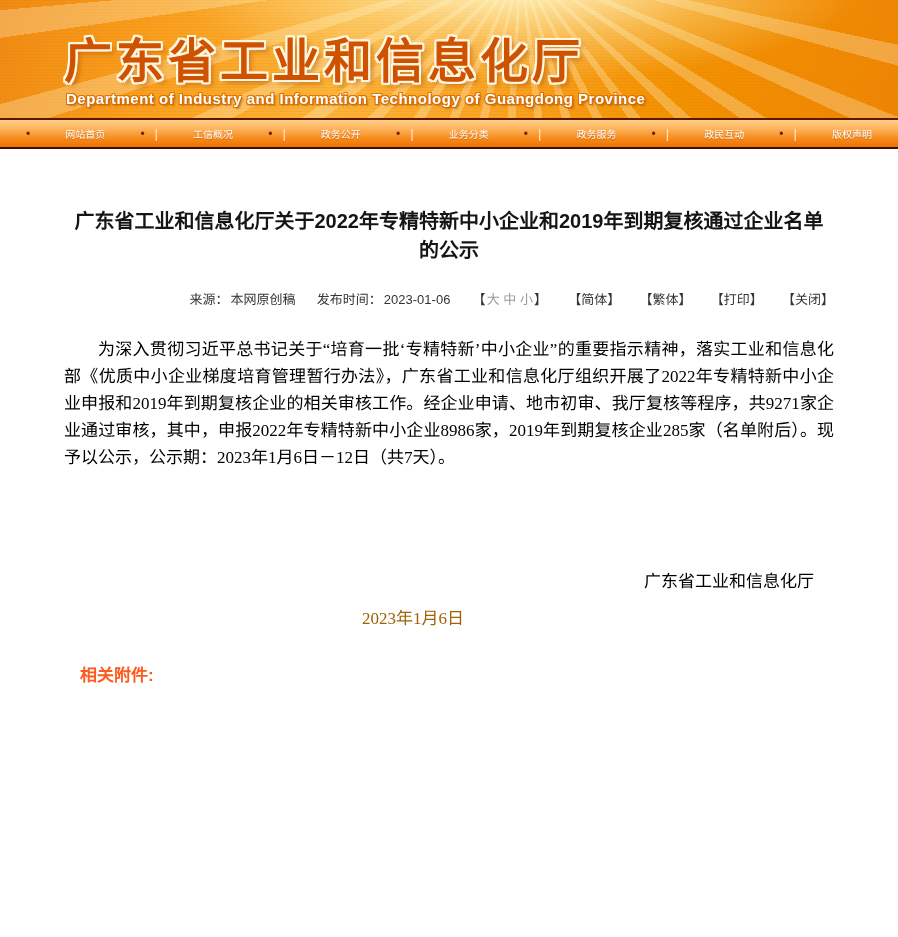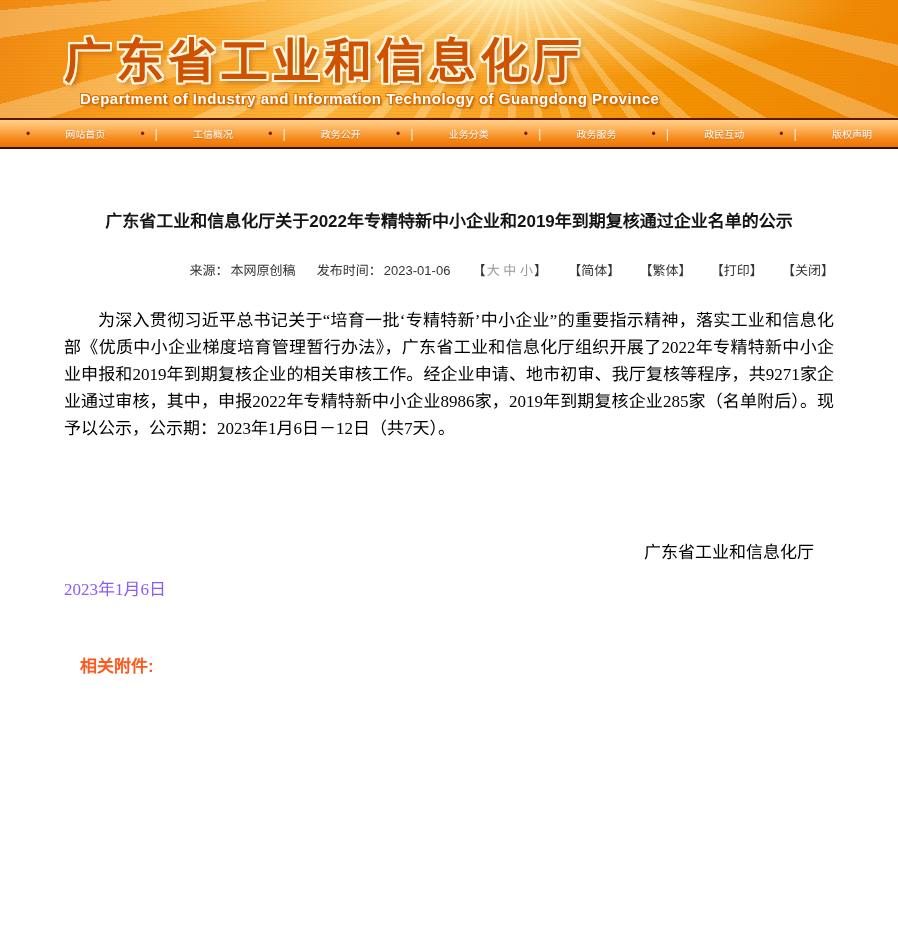--- a/index.html
+++ b/index.html
@@ -15,59 +15,59 @@
       linear-gradient(105deg,#ef8a12 0%,#f9a01e 18%,#fbb53a 38%,#f9a525 55%,#f29200 75%,#ee8503 100%);
   }
   .banner-title{
     position:absolute;left:64px;top:22px;
     font-size:48px;font-weight:bold;letter-spacing:4px;color:#cf5200;
     text-shadow:-2px -2px 0 #fff6e0,2px -2px 0 #fff6e0,-2px 2px 0 #fff6e0,2px 2px 0 #fff6e0,
                 0 -2px 0 #fff6e0,0 2px 0 #fff6e0,-2px 0 0 #fff6e0,2px 0 0 #fff6e0,
                 4px 4px 5px rgba(150,60,0,0.45);
   }
   .banner-subtitle{
-    position:absolute;left:80px;top:90px;
+    position:absolute;left:66px;top:90px;
     font-size:15px;font-weight:bold;color:#fff;letter-spacing:0.5px;
     text-shadow:1px 1px 0 #d96b00,-1px -1px 0 #e07500,1px -1px 0 #d96b00,-1px 1px 0 #d96b00,2px 2px 2px rgba(140,55,0,0.5);
   }
 
   
   .navbar{
     height:27px;border-top:2px solid #5e1700;border-bottom:2px solid #3a0e00;
     background:linear-gradient(180deg,#ffd089 0%,#fdb55f 30%,#f68a1a 70%,#ee7100 100%);
     display:flex;align-items:center;justify-content:space-between;padding:0 26px;
   }
   .nav-item{color:#fff;font-size:10px;text-decoration:none;cursor:pointer;
     text-shadow:0 1px 1px rgba(150,60,0,0.45);white-space:nowrap;}
   .nav-sep{display:flex;align-items:center;gap:10px;}
   .nav-dot{color:#7d1f00;font-size:12px;line-height:1;}
   .nav-pipe{color:#ffe9cc;font-size:13px;}
 
   
   .content{padding:0 64px;}
   .article-title{
     margin:58px auto 0 auto;max-width:760px;text-align:center;
-    font-size:17px;font-weight:bold;line-height:29px;color:#151515;
+    font-size:20px;font-weight:bold;line-height:29px;color:#151515;
     font-family:"Liberation Sans",sans-serif;
   }
   .meta{margin-top:24px;text-align:right;font-size:13px;color:#333;}
   .meta span{margin:0 1px;}
   .meta .gap{display:inline-block;width:10px;}
   .meta a{color:#333;text-decoration:none;cursor:pointer;}
   .meta .muted{color:#999;}
   .body-text{font-family:"Liberation Serif",serif;font-size:17px;line-height:27px;color:#000;text-align:justify;}
   .body-text p{margin:24px 0;text-indent:2em;}
   .p-first{margin-top:28px !important;}
   .attach-line{margin-top:44px;text-indent:2em;font-family:"Liberation Serif",serif;font-size:17px;color:#000;}
   .signature{margin-top:96px;text-align:right;padding-right:20px;font-family:"Liberation Serif",serif;font-size:17px;color:#000;}
-  .sign-date{margin-top:12px;text-align:left;padding-right:72px;font-family:"Liberation Serif",serif;font-size:17px;color:#8b5cf6;}
+  .sign-date{margin-top:12px;text-align:center;padding-right:72px;font-family:"Liberation Serif",serif;font-size:17px;color:#a16207;}
   .contact{margin-top:16px;text-indent:2em;font-family:"Liberation Serif",serif;font-size:17px;line-height:28px;color:#000;}
 
   
-  .related{padding:0 80px;margin-top:52px;}
+  .related{padding:0 80px;margin-top:32px;}
   .related-heading{font-size:17px;font-weight:bold;color:#fe5a1d;margin:0;}
 </style>
 </head>
 <body>
 
 <header class="banner">
   <div class="banner-title">广东省工业和信息化厅</div>
   <div class="banner-subtitle">Department of Industry and Information Technology of Guangdong Province</div>
 </header>
 

